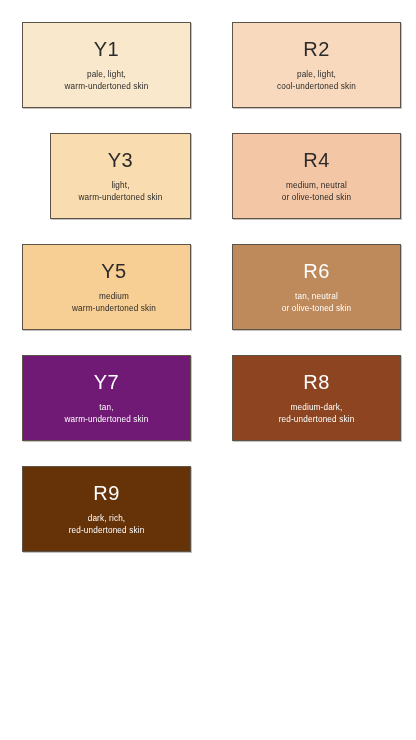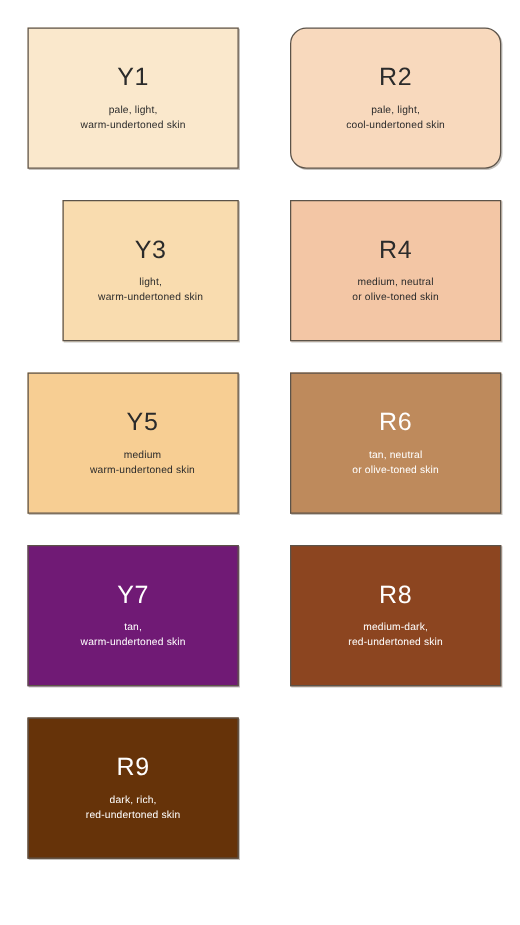--- a/index.html
+++ b/index.html
@@ -18,21 +18,21 @@
     width: 416px;
     padding: 22px 16px 0 22px;
     display: grid;
     grid-template-columns: 169px 169px;
     column-gap: 41px;
     row-gap: 25px;
   }
   .swatch {
     position: relative;
     box-sizing: border-box;
-    height: 113px;
+    height: 86px;
     border: 1.5px solid #5c5349;
     display: flex;
     flex-direction: column;
     align-items: center;
     justify-content: center;
     box-shadow: 1px 1px 0 rgba(90, 80, 70, 0.35);
     overflow: hidden;
   }
   .swatch-code {
     font-size: 20px;
@@ -59,21 +59,21 @@
 </style>
 </head>
 <body>
 
 <div class="palette-grid">
     <div class="swatch dark-text" style="background: rgb(250, 232, 204);">
       <div class="swatch-code">Y1</div>
       <div class="swatch-desc">pale, light,
 warm-undertoned skin</div>
     </div>
-    <div class="swatch dark-text" style="background: rgb(248, 217, 189); border-radius: 13px;">
+    <div class="swatch dark-text" style="background: rgb(248, 217, 189);">
       <div class="swatch-code">R2</div>
       <div class="swatch-desc">pale, light,
 cool-undertoned skin</div>
     </div>
     <div class="swatch dark-text" style="background: rgb(249, 220, 175); margin-left: 28px;">
       <div class="swatch-code">Y3</div>
       <div class="swatch-desc">light,
 warm-undertoned skin</div>
     </div>
     <div class="swatch dark-text" style="background: rgb(243, 198, 165);">

